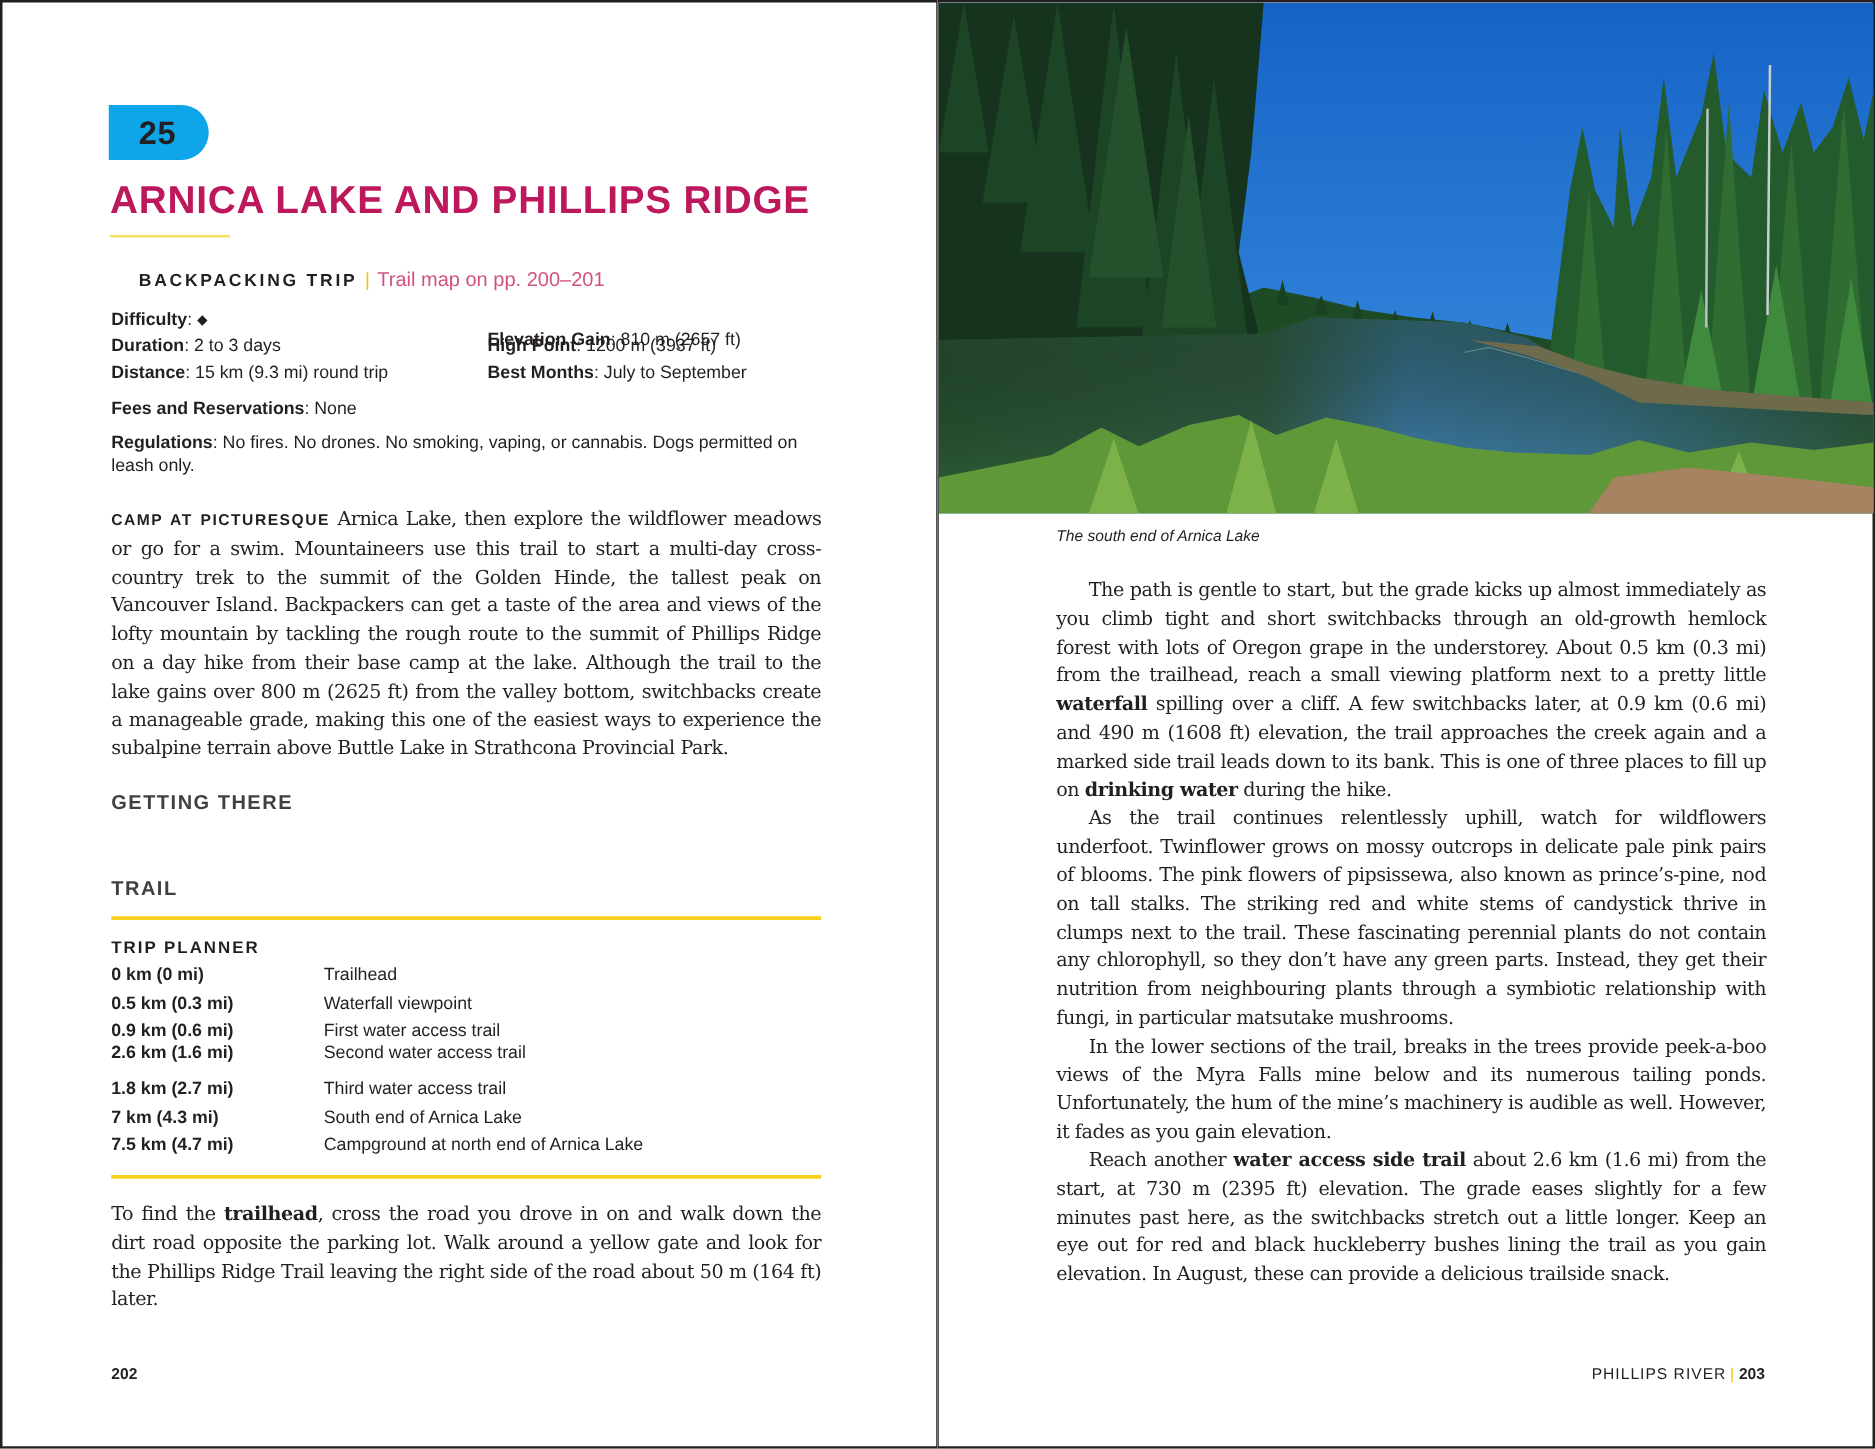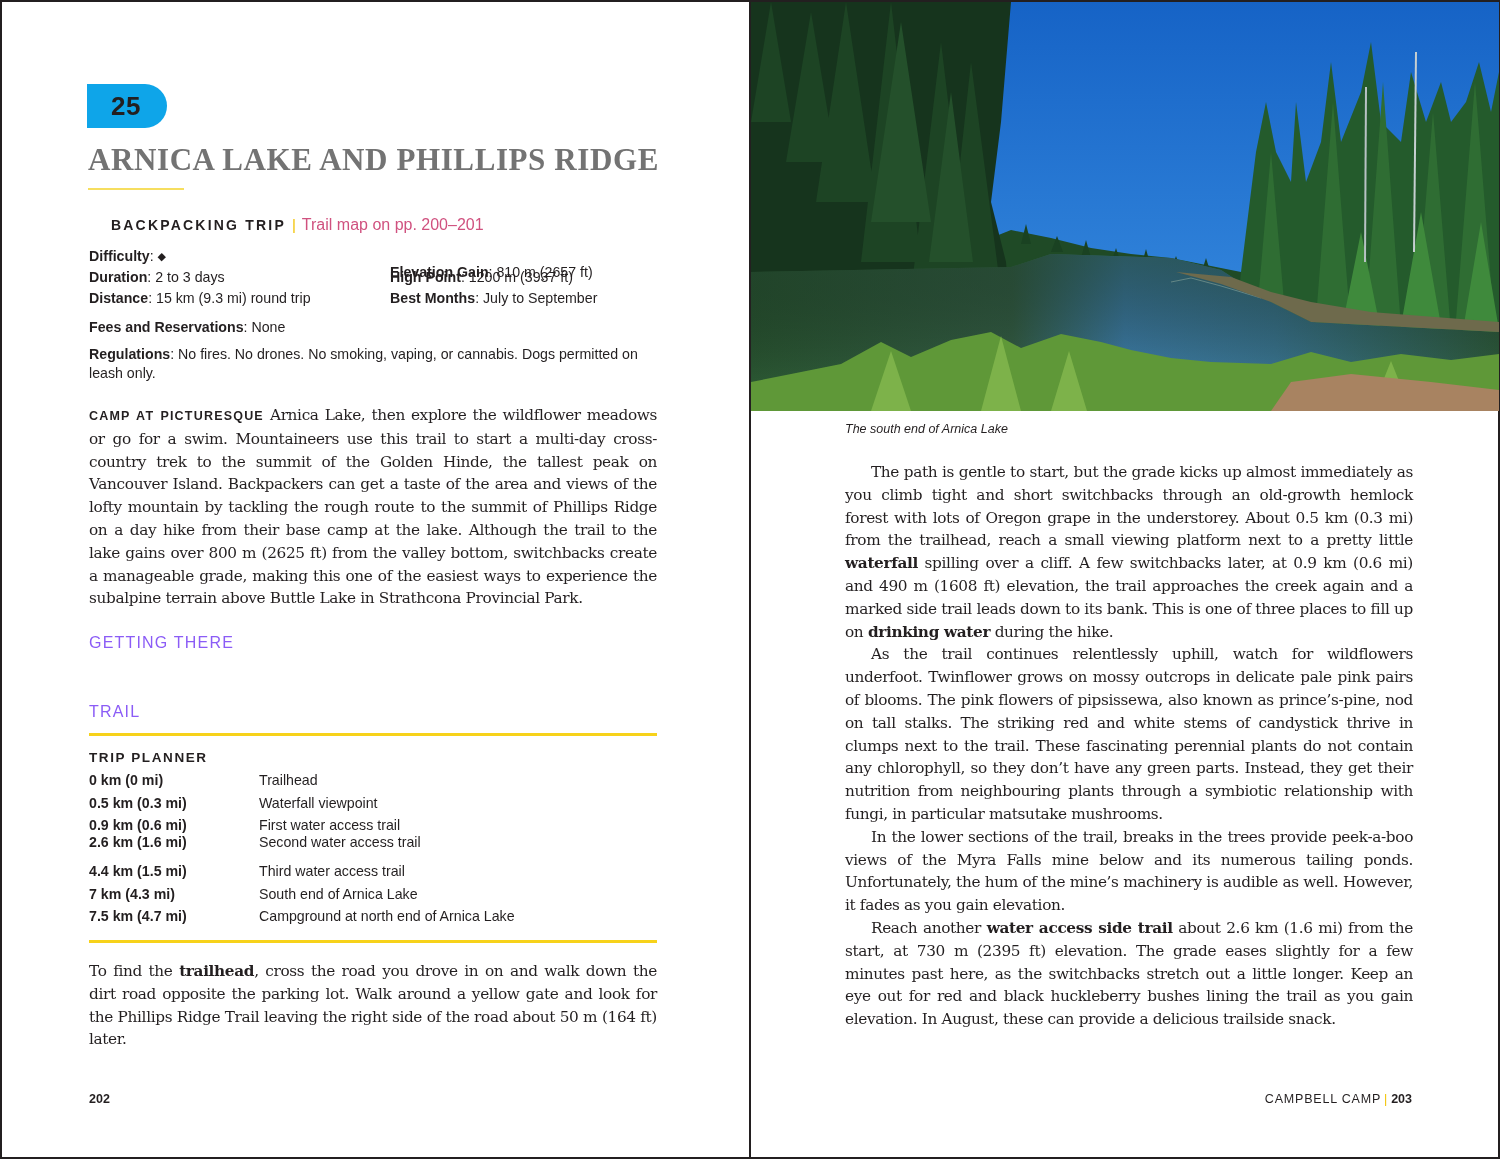--- a/index.html
+++ b/index.html
@@ -5,36 +5,36 @@
   html, body { margin: 0; padding: 0; }
   body { width: 1500px; height: 1159px; background: #ffffff; position: relative; overflow: hidden; color: #231f20; }
   .spread { position: absolute; left: 0; top: 0; width: 1500px; height: 1159px; }
   .page { position: absolute; top: 0; height: 1159px; background: #fff; box-sizing: border-box; }
   .page.left { left: 0; width: 750px; border: 2px solid #231f20; border-right: 1px solid #231f20; }
   .page.right { left: 750px; width: 750px; border: 2px solid #231f20; border-left: 1px solid #231f20; }
 
   .trip-badge { position: absolute; left: 85px; top: 82px; width: 80px; height: 44px; background: #0ea5e9; border-radius: 0 22px 22px 0; }
   .trip-badge span { position: absolute; left: 24px; top: 7px; font-family: "Liberation Sans", sans-serif; font-weight: bold; font-size: 26px; color: #231f20; letter-spacing: 0.5px; }
 
-  .title { position: absolute; left: 86px; top: 140px; font-family: Liberation Serif, serif; font-weight: bold; font-size: 31px; color: #737373; letter-spacing: 0.6px; margin: 0; white-space: nowrap; }
+  .title { position: absolute; left: 86px; top: 140px; font-family: Liberation Sans, sans-serif; font-weight: bold; font-size: 31px; color: #be185d; letter-spacing: 0.6px; margin: 0; white-space: nowrap; }
   .title-rule { position: absolute; left: 86px; top: 186px; width: 96px; height: 2px; background: #f6de5f; }
 
   .trip-type { position: absolute; left: 87px; top: 214px; font-family: "Liberation Sans", sans-serif; font-size: 15px; white-space: nowrap; padding-left: 22px; }
   .trip-type .kind { font-weight: bold; letter-spacing: 2.2px; color: #231f20; font-size: 14px; }
   .trip-type .bar { color: #f2c200; margin: 0 6px 0 6px; font-size: 15px; }
   .trip-type .map { color: #d0517f; font-size: 16px; }
 
   .facts { position: absolute; left: 87px; top: 244px; width: 570px; font-family: "Liberation Sans", sans-serif; font-size: 14.2px; color: #231f20; }
   .fact { position: absolute; white-space: nowrap; line-height: 20px; }
   .fact b { font-weight: bold; }
 
   .intro { position: absolute; left: 87px; top: 402px; width: 568px; font-family: "DejaVu Serif", serif; font-size: 15.3px; line-height: 22.8px; text-align: justify; color: #231f20; letter-spacing: -0.35px; margin: 0; }
   .intro .lead { font-family: "Liberation Sans", sans-serif; font-weight: bold; font-size: 12.5px; letter-spacing: 1.2px; }
 
-  .section-h { position: absolute; left: 87px; font-family: "Liberation Sans", sans-serif; font-weight: normal; font-size: 16px; color: #8b5cf6; letter-spacing: 1.2px; margin: 0; }
+  .section-h { position: absolute; left: 87px; font-family: "Liberation Sans", sans-serif; font-weight: bold; font-size: 16px; color: #404040; letter-spacing: 1.2px; margin: 0; }
   .getting-text { position: absolute; left: 87px; top: 653px; font-family: "DejaVu Serif", serif; font-size: 15.3px; letter-spacing: -0.35px; color: #231f20; }
 
   .planner-rule { position: absolute; left: 87px; width: 568px; height: 3px; background: #f7d21a; }
   .planner-h { position: absolute; left: 87px; top: 748px; font-family: "Liberation Sans", sans-serif; font-weight: bold; font-size: 13.5px; letter-spacing: 1.6px; color: #231f20; }
   .planner-row { position: absolute; left: 87px; width: 568px; font-family: "Liberation Sans", sans-serif; font-size: 14.2px; color: #231f20; height: 22px; }
   .planner-row .dist { position: absolute; left: 0; font-weight: bold; white-space: nowrap; }
   .planner-row .desc { position: absolute; left: 170px; white-space: nowrap; }
 
   .closing { position: absolute; left: 87px; top: 958px; width: 568px; font-family: "DejaVu Serif", serif; font-size: 15.3px; line-height: 22.8px; text-align: justify; color: #231f20; letter-spacing: -0.35px; margin: 0; }
 
@@ -97,21 +97,21 @@
         </div>
         <div class="planner-row" style="top: 815.4px;">
           <span class="dist">0.9 km (0.6 mi)</span>
           <span class="desc">First water access trail</span>
         </div>
         <div class="planner-row" style="top: 832px; text-align: right;">
           <span class="dist">2.6 km (1.6 mi)</span>
           <span class="desc">Second water access trail</span>
         </div>
         <div class="planner-row" style="top: 860.8px;">
-          <span class="dist">4.4 km (1.5 mi)</span>
+          <span class="dist">1.8 km (2.7 mi)</span>
           <span class="desc">Third water access trail</span>
         </div>
         <div class="planner-row" style="top: 883.5px;">
           <span class="dist">7 km (4.3 mi)</span>
           <span class="desc">South end of Arnica Lake</span>
         </div>
         <div class="planner-row" style="top: 906.2px;">
           <span class="dist">7.5 km (4.7 mi)</span>
           <span class="desc">Campground at north end of Arnica Lake</span>
         </div>
@@ -174,15 +174,15 @@
     </div>
     <div class="caption">The south end of Arnica Lake</div>
 
     <div class="body-right" id="body-right">
         <p><span>The path is gentle to start, but the grade kicks up almost immediately as you climb tight and short switchbacks through an old-growth hemlock forest with lots of Oregon grape in the understorey. About 0.5 km (0.3 mi) from the trailhead, reach a small viewing platform next to a pretty little </span><b>waterfall</b><span> spilling over a cliff. A few switchbacks later, at 0.9 km (0.6 mi) and 490 m (1608 ft) elevation, the trail approaches the creek again and a marked side trail leads down to its bank. This is one of three places to fill up on </span><b>drinking water</b><span> during the hike.</span></p>
         <p><span>As the trail continues relentlessly uphill, watch for wildflowers underfoot. Twinflower grows on mossy outcrops in delicate pale pink pairs of blooms. The pink flowers of pipsissewa, also known as prince’s-pine, nod on tall stalks. The striking red and white stems of candystick thrive in clumps next to the trail. These fascinating perennial plants do not contain any chlorophyll, so they don’t have any green parts. Instead, they get their nutrition from neighbouring plants through a symbiotic relationship with fungi, in particular matsutake mushrooms.</span></p>
         <p><span>In the lower sections of the trail, breaks in the trees provide peek-a-boo views of the Myra Falls mine below and its numerous tailing ponds. Unfortunately, the hum of the mine’s machinery is audible as well. However, it fades as you gain elevation.</span></p>
         <p><span>Reach another </span><b>water access side trail</b><span> about 2.6 km (1.6 mi) from the start, at 730 m (2395 ft) elevation. The grade eases slightly for a few minutes past here, as the switchbacks stretch out a little longer. Keep an eye out for red and black huckleberry bushes lining the trail as you gain elevation. In August, these can provide a delicious trailside snack.</span></p>
       </div>
 
-    <div class="folio-right"><span>CAMPBELL CAMP</span><span class="bar">|</span><b>203</b></div>
+    <div class="folio-right"><span>PHILLIPS RIVER</span><span class="bar">|</span><b>203</b></div>
   </div>
 </div>
 
 </body></html>

